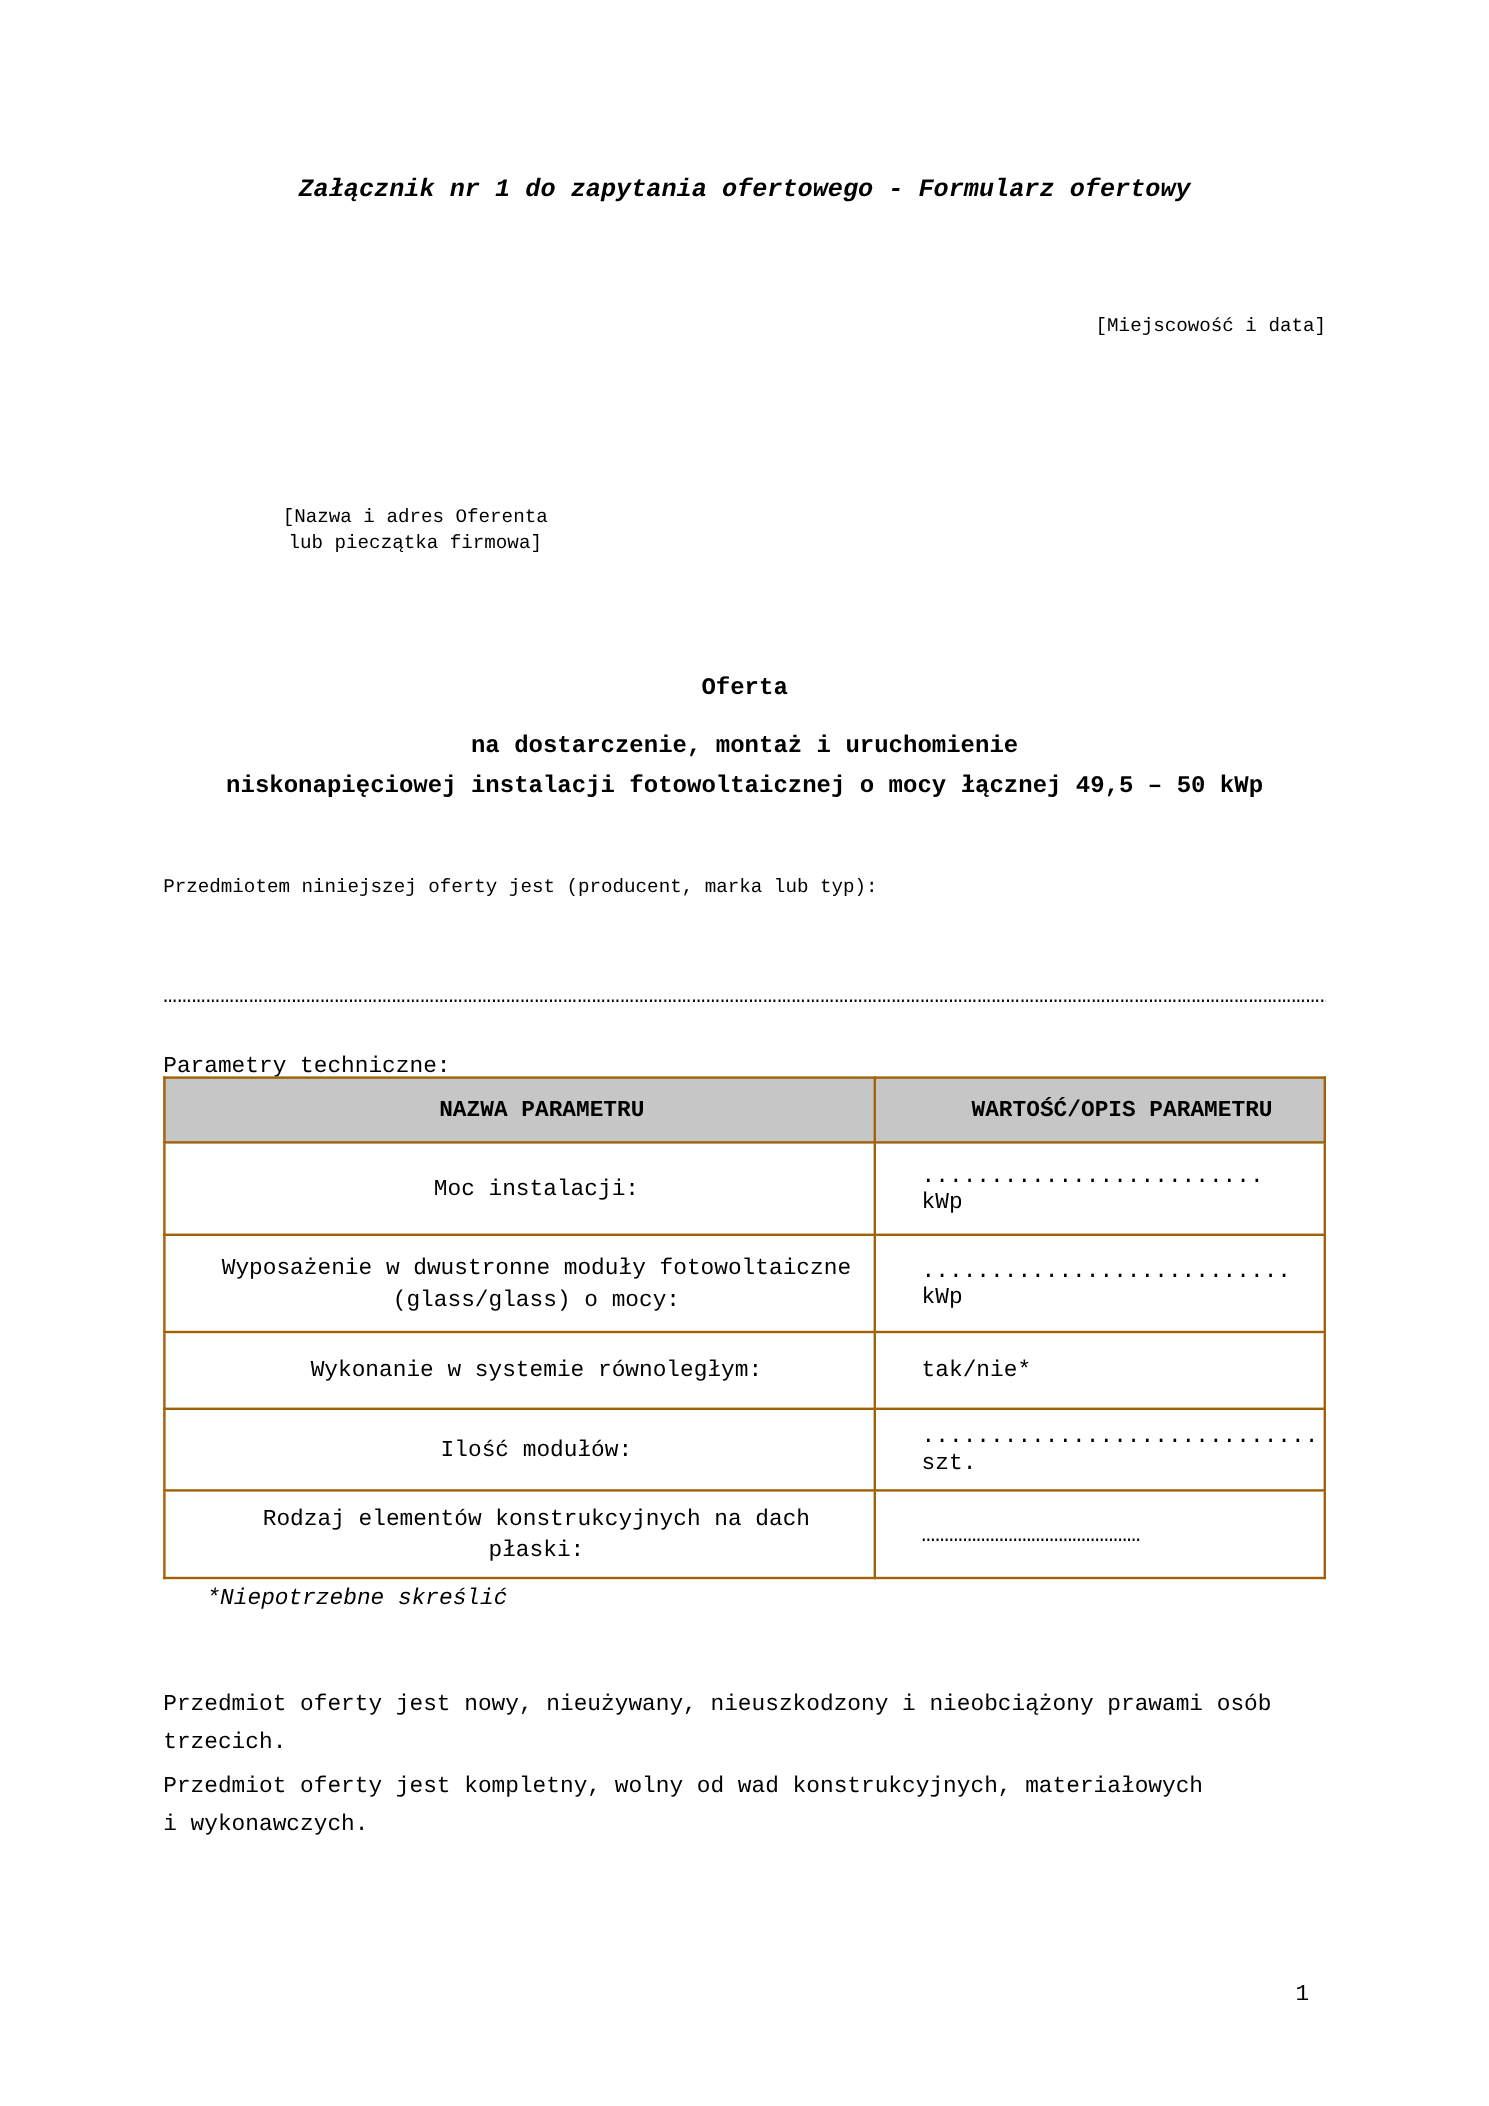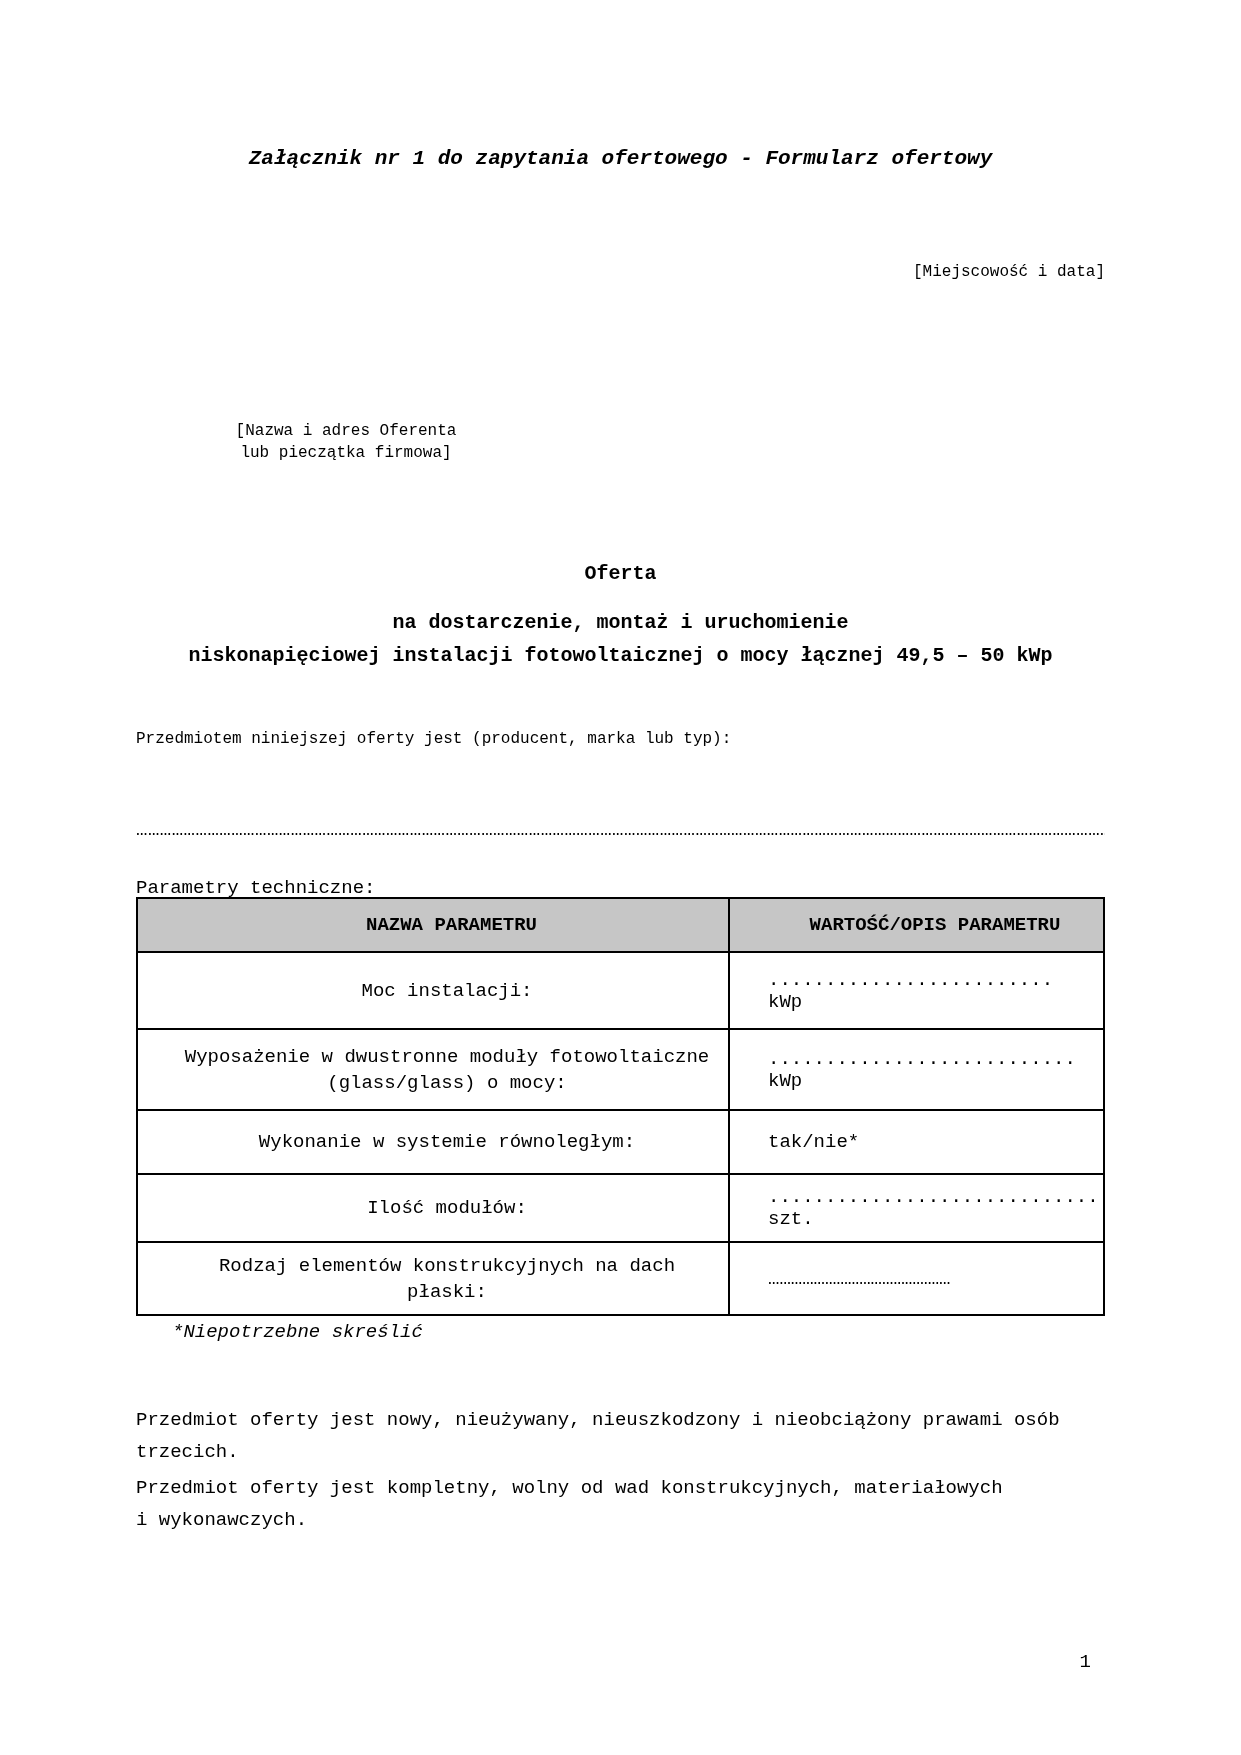--- a/index.html
+++ b/index.html
@@ -57,21 +57,21 @@
   }
   table.params {
     position: absolute;
     top: 897px; left: 136px;
     width: 969px;
     border-collapse: collapse;
     table-layout: fixed;
     font-size: 19px;
   }
   table.params th, table.params td {
-    border: 2px solid #000000;
+    border: 2px solid #a16207;
     white-space: pre-line;
     padding-left: 38px;
   }
   table.params th {
     background: #c6c6c6;
     font-weight: bold;
     text-align: center;
     vertical-align: middle;
     height: 50px;
   }

